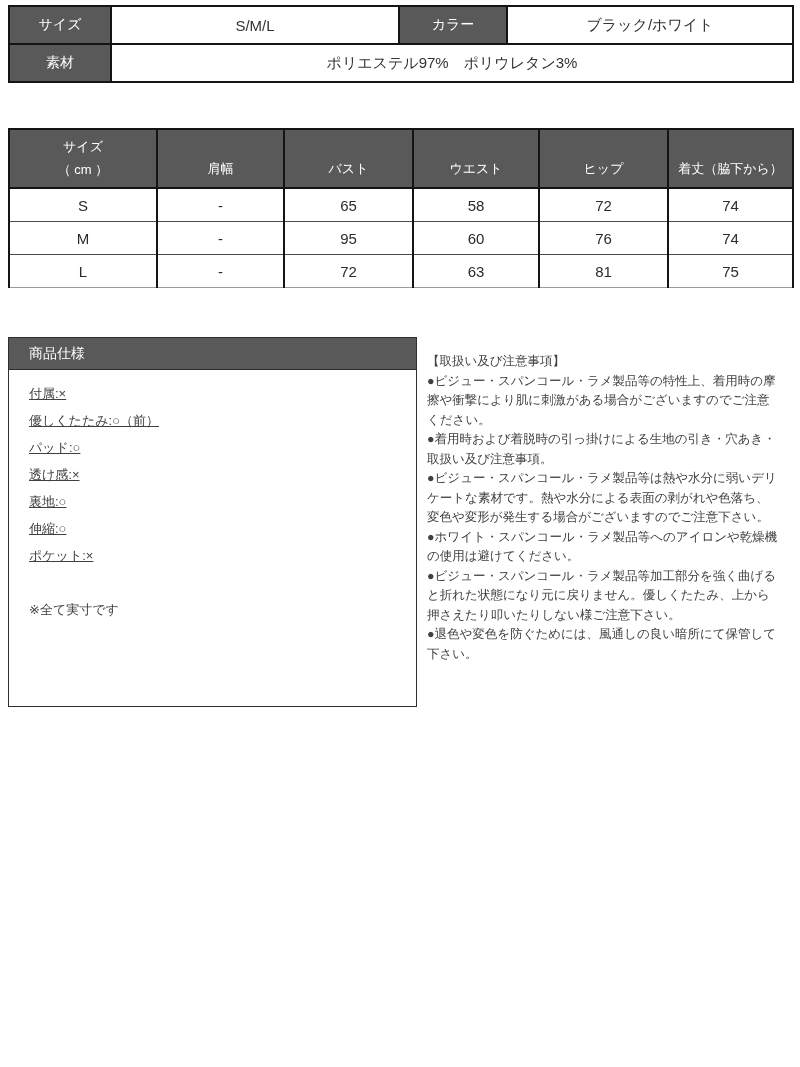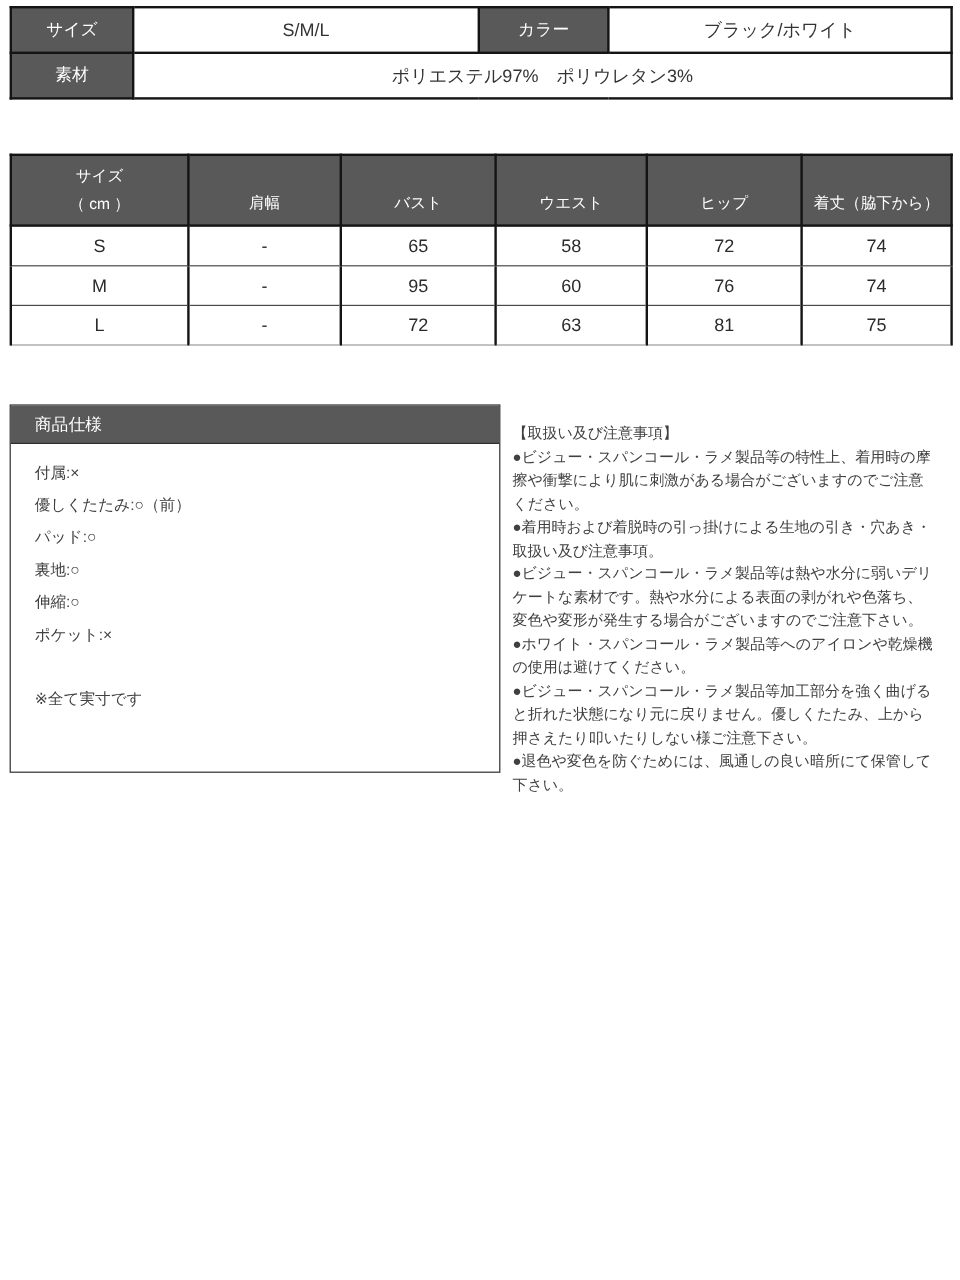--- a/index.html
+++ b/index.html
@@ -42,30 +42,30 @@
   .size-table td {
     height:32px; font-size:15px; color:#2b2b2b; text-align:center; vertical-align:middle;
     border-left:2px solid #141414; border-right:2px solid #141414;
     border-top:1px solid #4a4a4a; border-bottom:1px solid #4a4a4a;
     padding:0;
   }
   .size-table tbody tr:last-child td { border-bottom:1px solid #9a9a9a; }
 
   
   .spec-box {
-    position:absolute; left:8px; top:337px; width:409px; height:307px;
+    position:absolute; left:8px; top:337px; width:409px; height:370px;
     border:1px solid #2e2e2e; box-sizing:border-box; background:#ffffff;
   }
   .spec-title-bar {
     height:31px; background:#595959; color:#ffffff;
     font-size:14px; line-height:31px; padding-left:20px;
     border-bottom:1px solid #2e2e2e;
   }
   .spec-list { padding:10px 20px 0 20px; font-size:13px; color:#404040; }
-  .spec-item { line-height:27px; }
+  .spec-item { line-height:27px;text-decoration:underline; }
   .spec-footnote { margin-top:27px; line-height:27px; }
 
   
   .notes {
     position:absolute; left:427px; top:352px; width:354px;
     font-size:12.5px; line-height:19.5px; color:#404040;
   }
   .notes p { margin:0; }
 </style>
 </head>
@@ -141,20 +141,21 @@
     </tr>
   </tbody>
 </table>
 
 <div class="spec-box">
   <div class="spec-title-bar">商品仕様</div>
   <div class="spec-list">
     <div class="spec-item">付属:×</div>
     <div class="spec-item">優しくたたみ:○（前）</div>
     <div class="spec-item">パッド:○</div>
+    <div class="spec-item">透け感:×</div>
     <div class="spec-item">裏地:○</div>
     <div class="spec-item">伸縮:○</div>
     <div class="spec-item">ポケット:×</div>
     <div class="spec-footnote">※全て実寸です</div>
   </div>
 </div>
 
 <div class="notes">
   <p>【取扱い及び注意事項】</p>
   <p>●ビジュー・スパンコール・ラメ製品等の特性上、着用時の摩擦や衝撃により肌に刺激がある場合がございますのでご注意ください。</p>

